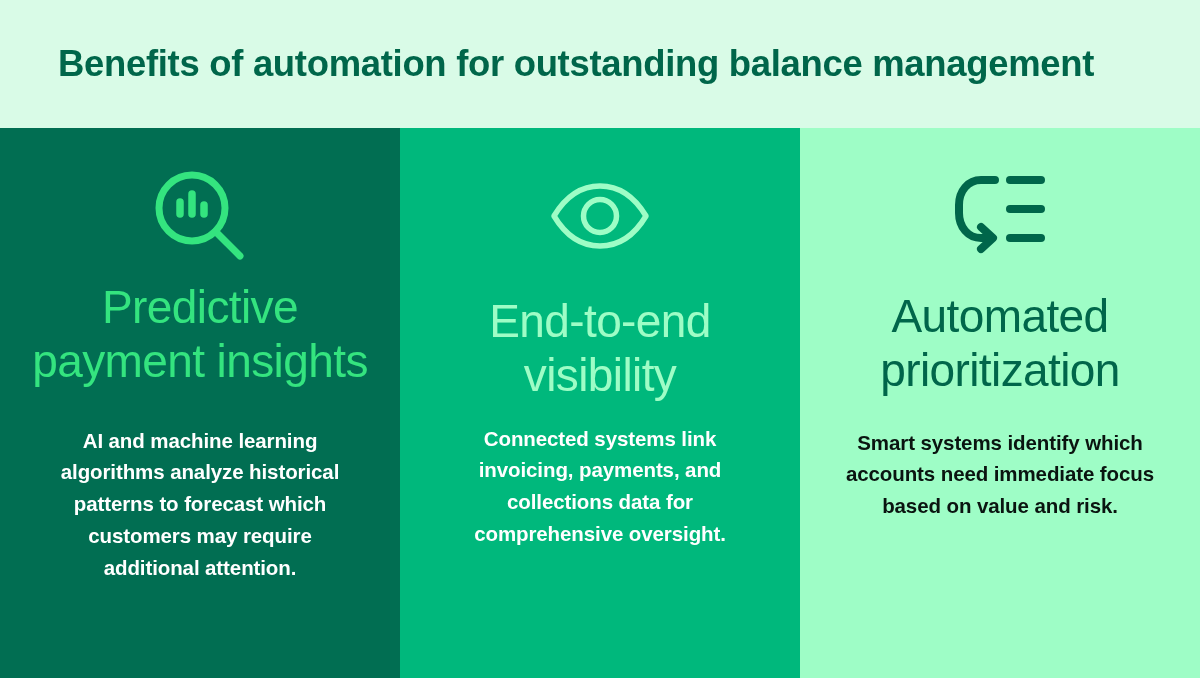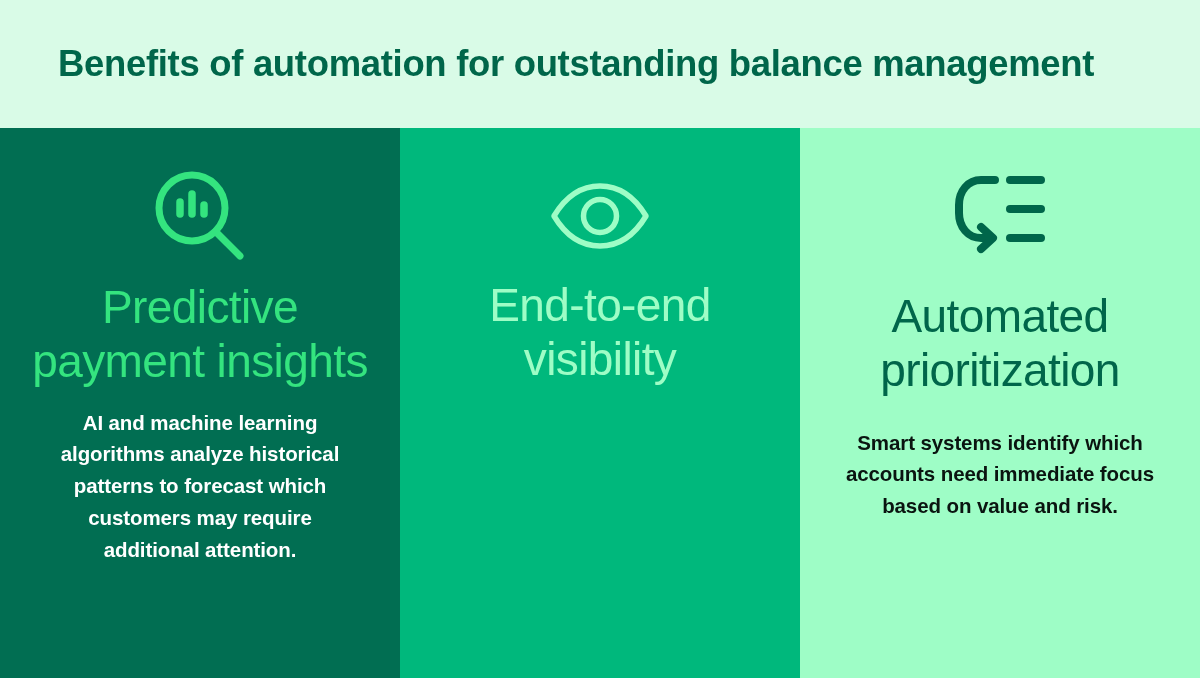--- a/index.html
+++ b/index.html
@@ -87,26 +87,26 @@
   .card-body {
     font-family: "Liberation Sans", sans-serif;
     font-size: 20.5px;
     font-weight: 700;
     line-height: 1.55;
     text-align: center;
     letter-spacing: -0.1px;
     margin: 0;
     max-width: 320px;
   }
-  .col-1 .card-body { color: #ffffff; margin-top: 18px; }
+  .col-1 .card-body { color: #ffffff; margin-top: 36px; }
   .col-2 .card-body { color: #ffffff; margin-top: 20px; }
   .col-3 .card-body { color: #0a1410; margin-top: 20px; }
 
   .col-1 .card-heading { margin-top: 6px; }
-  .col-2 .card-heading { margin-top: 4px; }
+  .col-2 .card-heading { margin-top: 20px; }
   .col-3 .card-heading { margin-top: 6px; }
 </style>
 </head>
 <body>
 
 <div class="infographic">
 
   <div class="header">
     <div class="header-title">Benefits of automation for outstanding balance management</div>
   </div>
@@ -128,20 +128,21 @@
     </div>
 
     <div class="column col-2">
       <div class="icon-wrap">
         <svg width="104" height="104" viewBox="0 0 104 104" fill="none" aria-hidden="true">
           <path d="M6 52c12-20 27-30 46-30s34 10 46 30c-12 20-27 30-46 30S18 72 6 52z" stroke="#9efdc6" stroke-width="5.5" stroke-linejoin="round"></path>
           <circle cx="52" cy="52" r="16.5" stroke="#9efdc6" stroke-width="5.5"></circle>
         </svg>
       </div>
       <h2 class="card-heading">End-to-end visibility</h2>
+      <p class="card-body">Connected systems link invoicing, payments, and collections data for comprehensive oversight.</p>
     </div>
 
     <div class="column col-3">
       <div class="icon-wrap">
         <svg width="104" height="104" viewBox="0 0 104 104" fill="none" aria-hidden="true">
           <path d="M47 16H33C20 16 11 27 11 41v8c0 14 9 25 22 25h9" stroke="#00664a" stroke-width="8" stroke-linecap="round" stroke-linejoin="round"></path>
           <path d="M33 63l12 11-12 11" stroke="#00664a" stroke-width="8" stroke-linecap="round" stroke-linejoin="round"></path>
           <line x1="62" y1="16" x2="93" y2="16" stroke="#00664a" stroke-width="8" stroke-linecap="round"></line>
           <line x1="62" y1="45" x2="93" y2="45" stroke="#00664a" stroke-width="8" stroke-linecap="round"></line>
           <line x1="62" y1="74" x2="93" y2="74" stroke="#00664a" stroke-width="8" stroke-linecap="round"></line>

